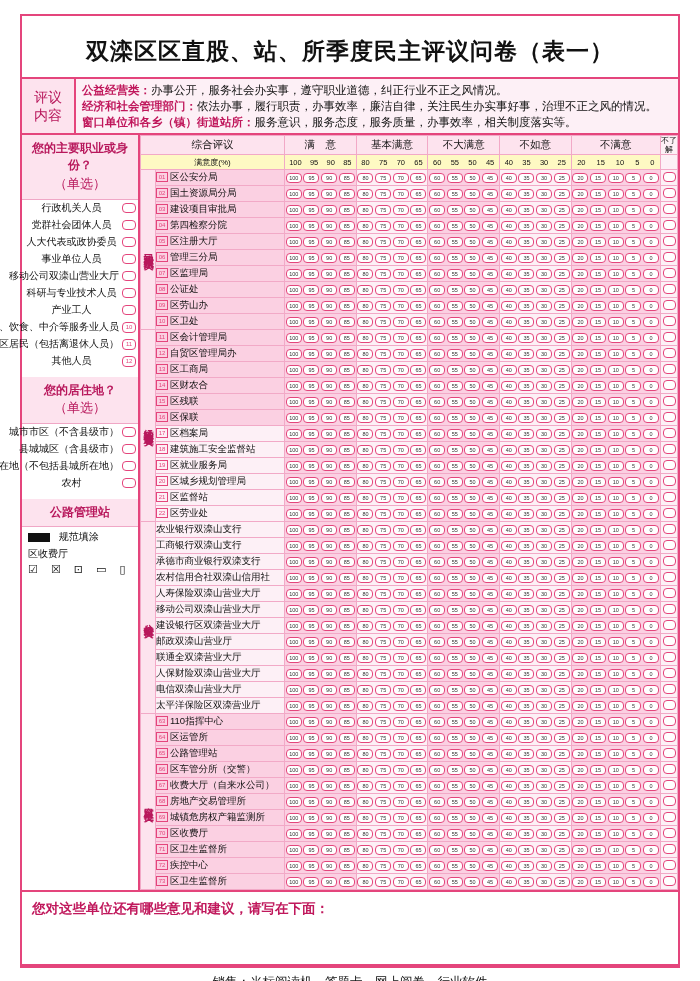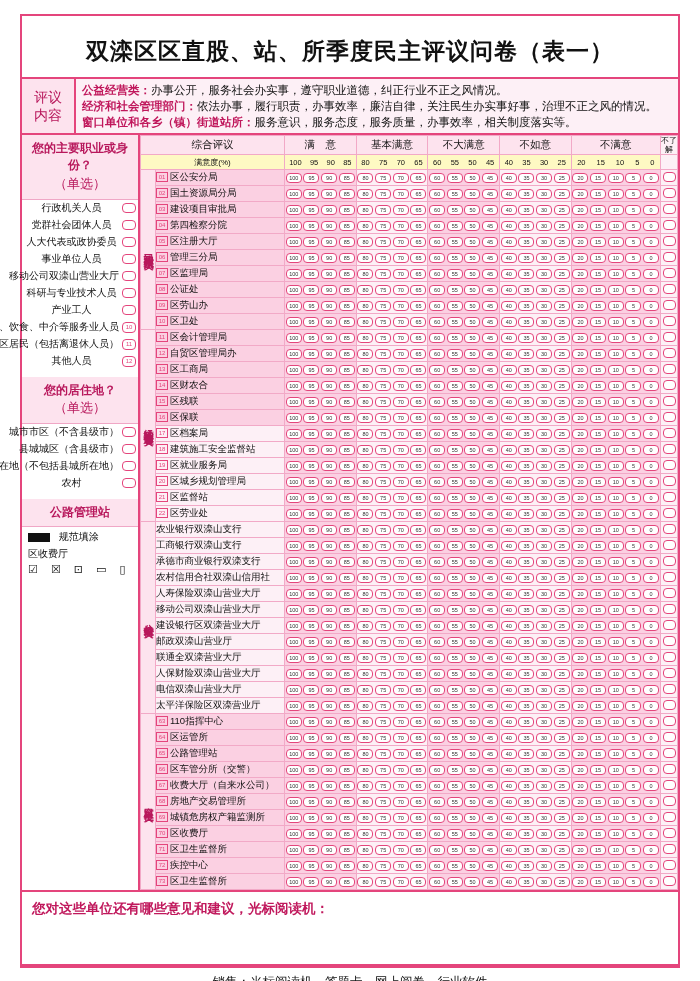--- a/index.html
+++ b/index.html
@@ -2280,21 +2280,21 @@
                   </div>
                 </td>
                 <td class="gq"><span class="ov" style="width:11px"></span></td>
               </tr>
             </tbody>
           </table>
       </div>
     </div>
 
     <div class="comment">
-      <div class="q">您对这些单位还有哪些意见和建议，光标阅读机：</div>
+      <div class="q">您对这些单位还有哪些意见和建议，请写在下面：</div>
       <div class="box"></div>
     </div>
   </div>
 
   <div class="footer">
     <div class="rule"></div>
     <div style="padding-top:6px">销售：光标阅读机　答题卡　网上阅卷　行业软件</div>
   </div>
 </div>
 

